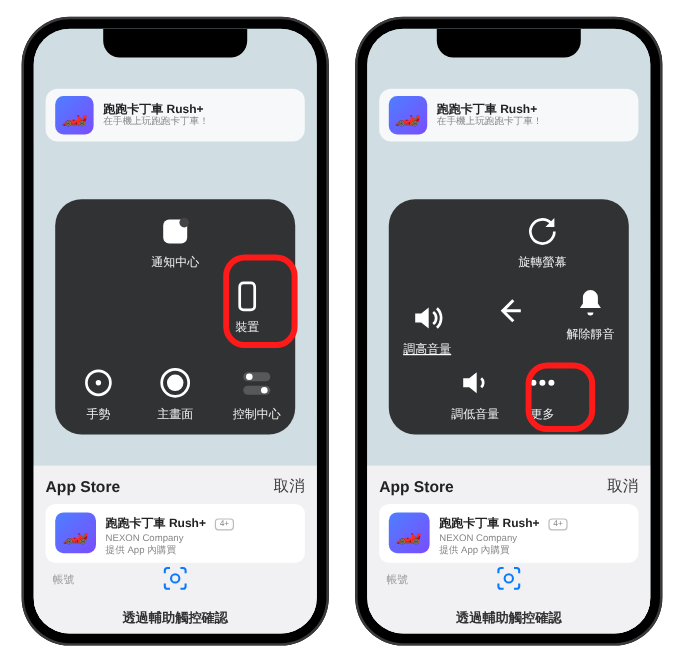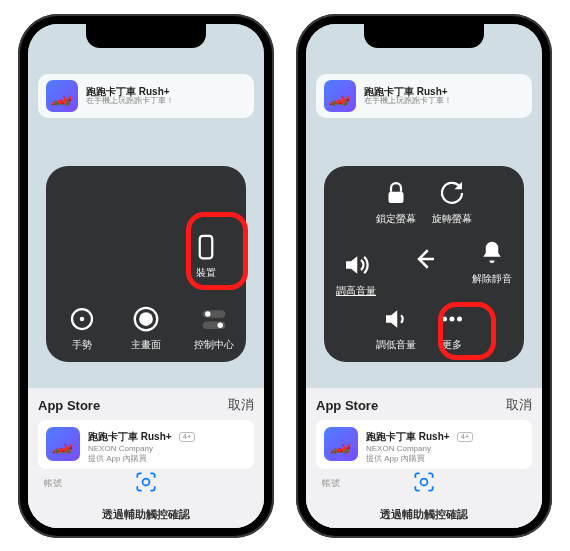--- a/index.html
+++ b/index.html
@@ -171,20 +171,29 @@
       <div class="banner">
         <div class="banner-icon">🏎️</div>
         <div class="banner-text">
           <div class="banner-title">跑跑卡丁車 Rush+</div>
           <div class="banner-sub">在手機上玩跑跑卡丁車！</div>
         </div>
       </div>
 
       <div class="at-panel">
 
+        <div class="at-item" style="top:12px;left:50%;transform:translateX(-50%);">
+          <div class="at-ico">
+            <svg viewBox="0 0 24 24">
+                <rect x="4" y="4" width="16" height="16" rx="4" fill="#fff"></rect>
+                <circle cx="18" cy="6" r="3.2" fill="#444"></circle>
+              </svg>
+          </div>
+          <div class="at-label">通知中心</div>
+        </div>
 
 
         <div class="at-item" style="top:66px;right:10px;">
           <div class="at-ico">
             <svg viewBox="0 0 24 24">
                 <rect x="7" y="3" width="10" height="18" rx="2.5" fill="none" stroke="#fff" stroke-width="1.8"></rect>
               </svg>
           </div>
           <div class="at-label">裝置</div>
         </div>
@@ -262,29 +271,20 @@
       <div class="banner">
         <div class="banner-icon">🏎️</div>
         <div class="banner-text">
           <div class="banner-title">跑跑卡丁車 Rush+</div>
           <div class="banner-sub">在手機上玩跑跑卡丁車！</div>
         </div>
       </div>
 
       <div class="at-panel">
 
-        <div class="at-item" style="top:12px;left:42px;">
-          <div class="at-ico">
-            <svg viewBox="0 0 24 24">
-                <rect x="6" y="11" width="12" height="9" rx="2" fill="#fff"></rect>
-                <path d="M8 11V8a4 4 0 118 0v3" fill="none" stroke="#fff" stroke-width="1.8"></path>
-              </svg>
-          </div>
-          <div class="at-label">鎖定螢幕</div>
-        </div>
         <div class="at-item" style="top:12px;right:42px;">
           <div class="at-ico">
             <svg viewBox="0 0 24 24">
                 <path fill="none" stroke="#fff" stroke-width="1.8" d="M20 12a8 8 0 11-2.3-5.7"></path>
                 <path fill="#fff" d="M20 3v6h-6z"></path>
               </svg>
           </div>
           <div class="at-label">旋轉螢幕</div>
         </div>
 

